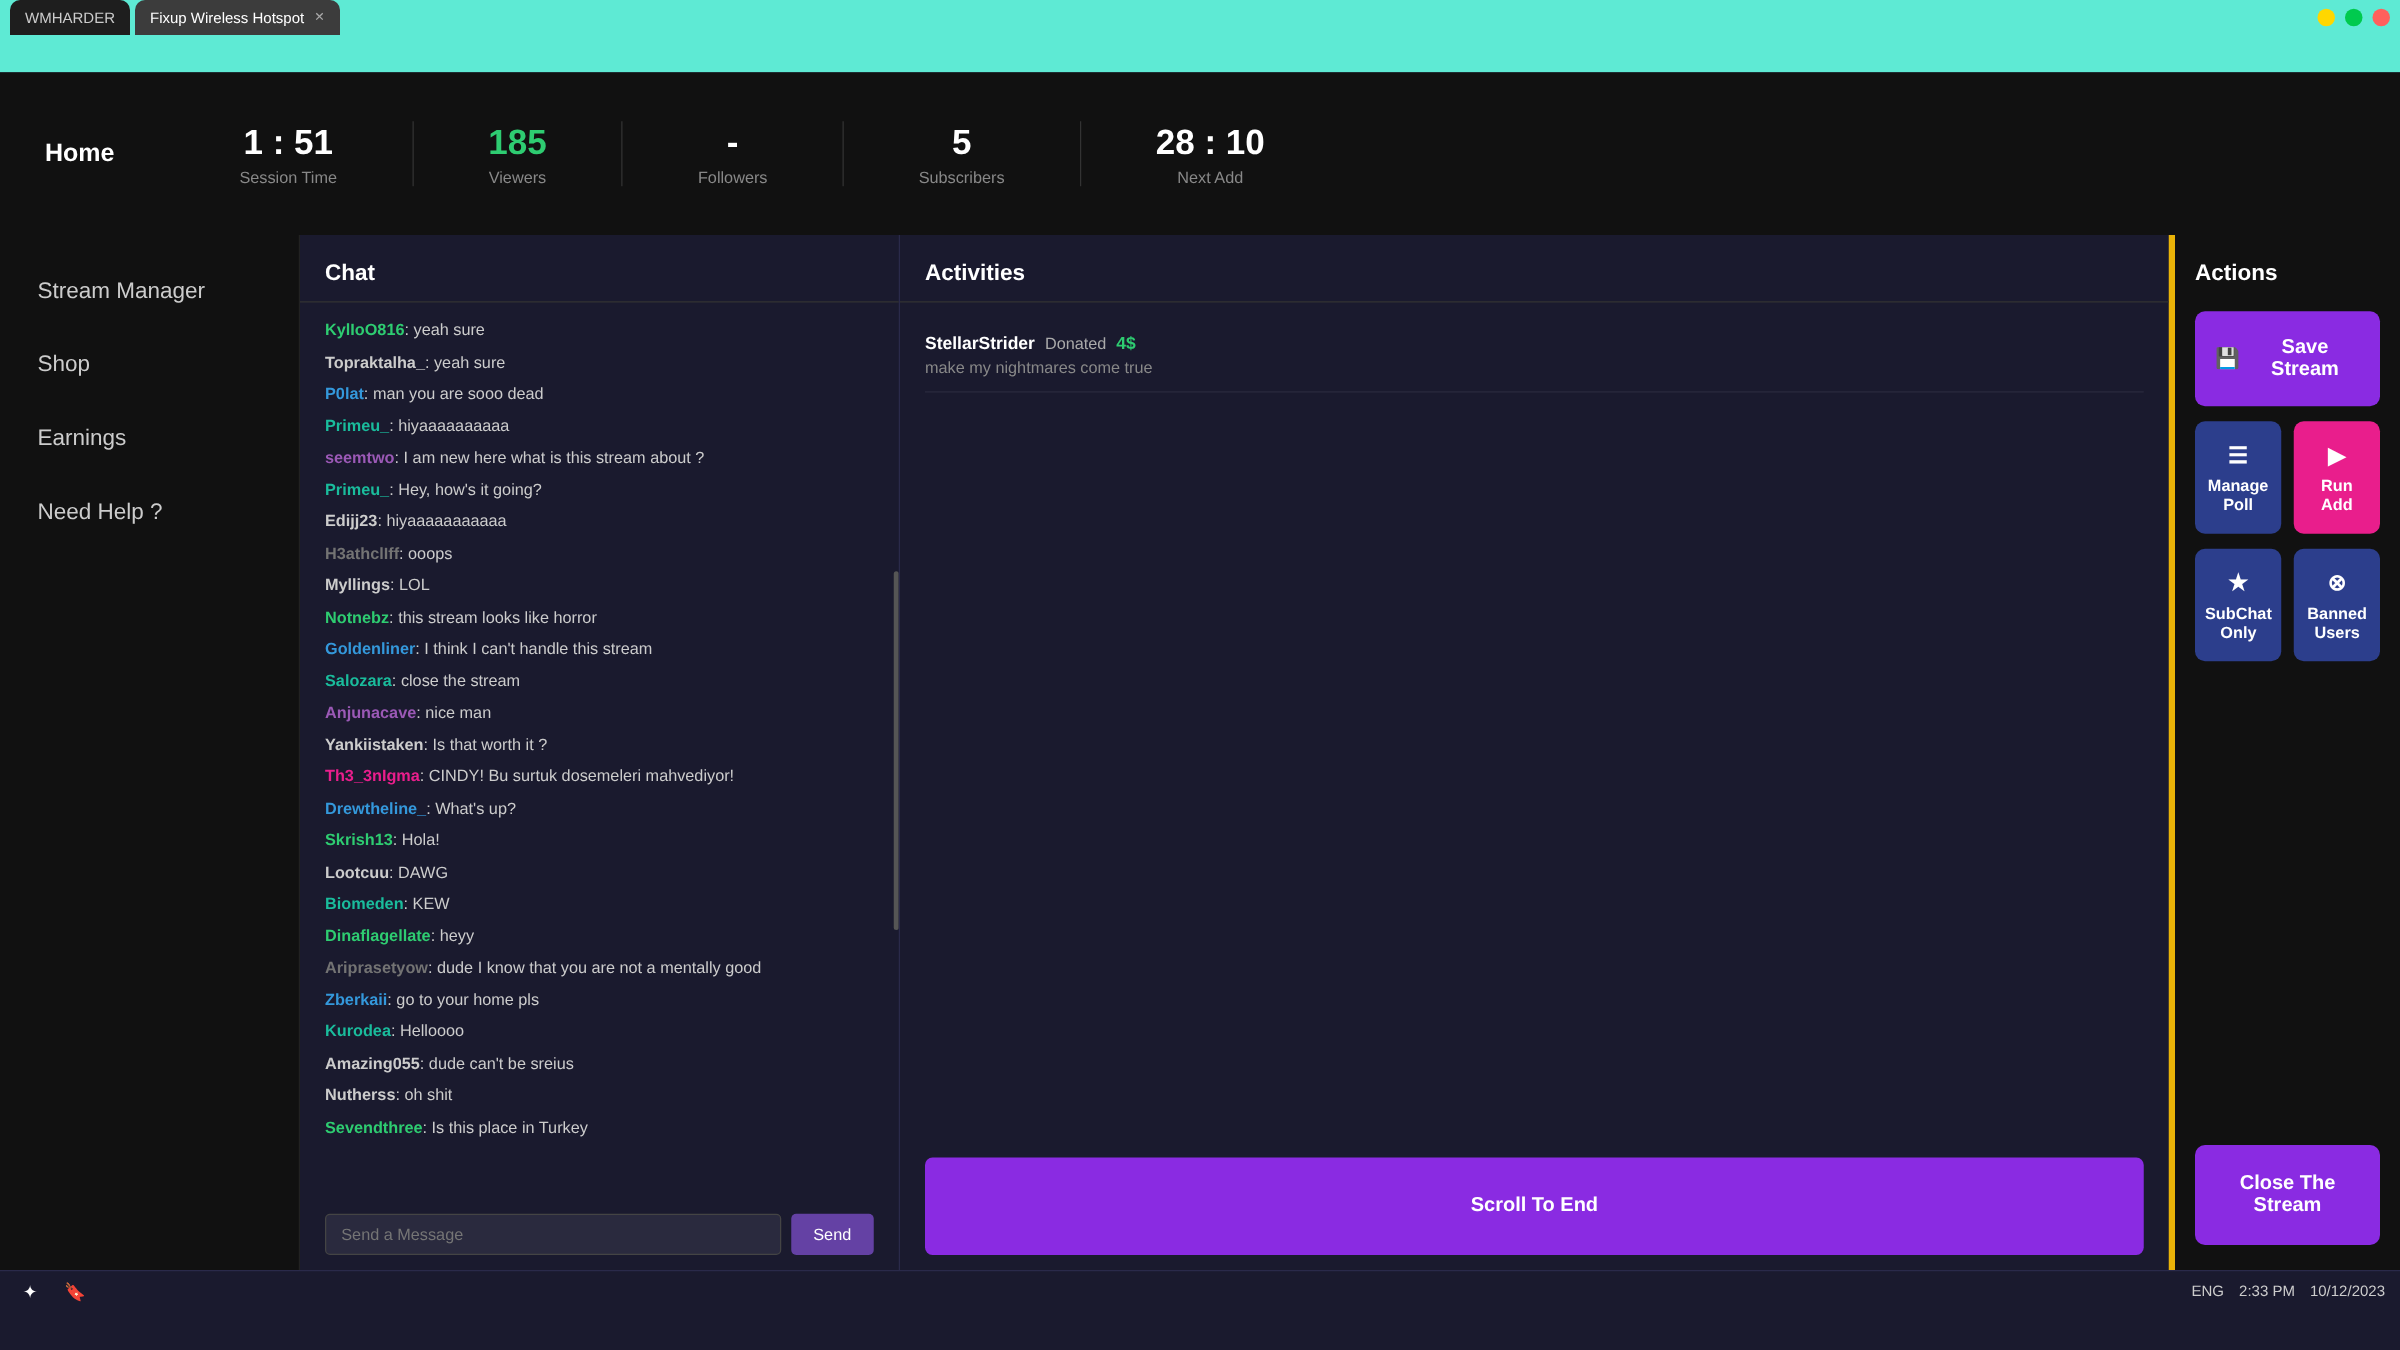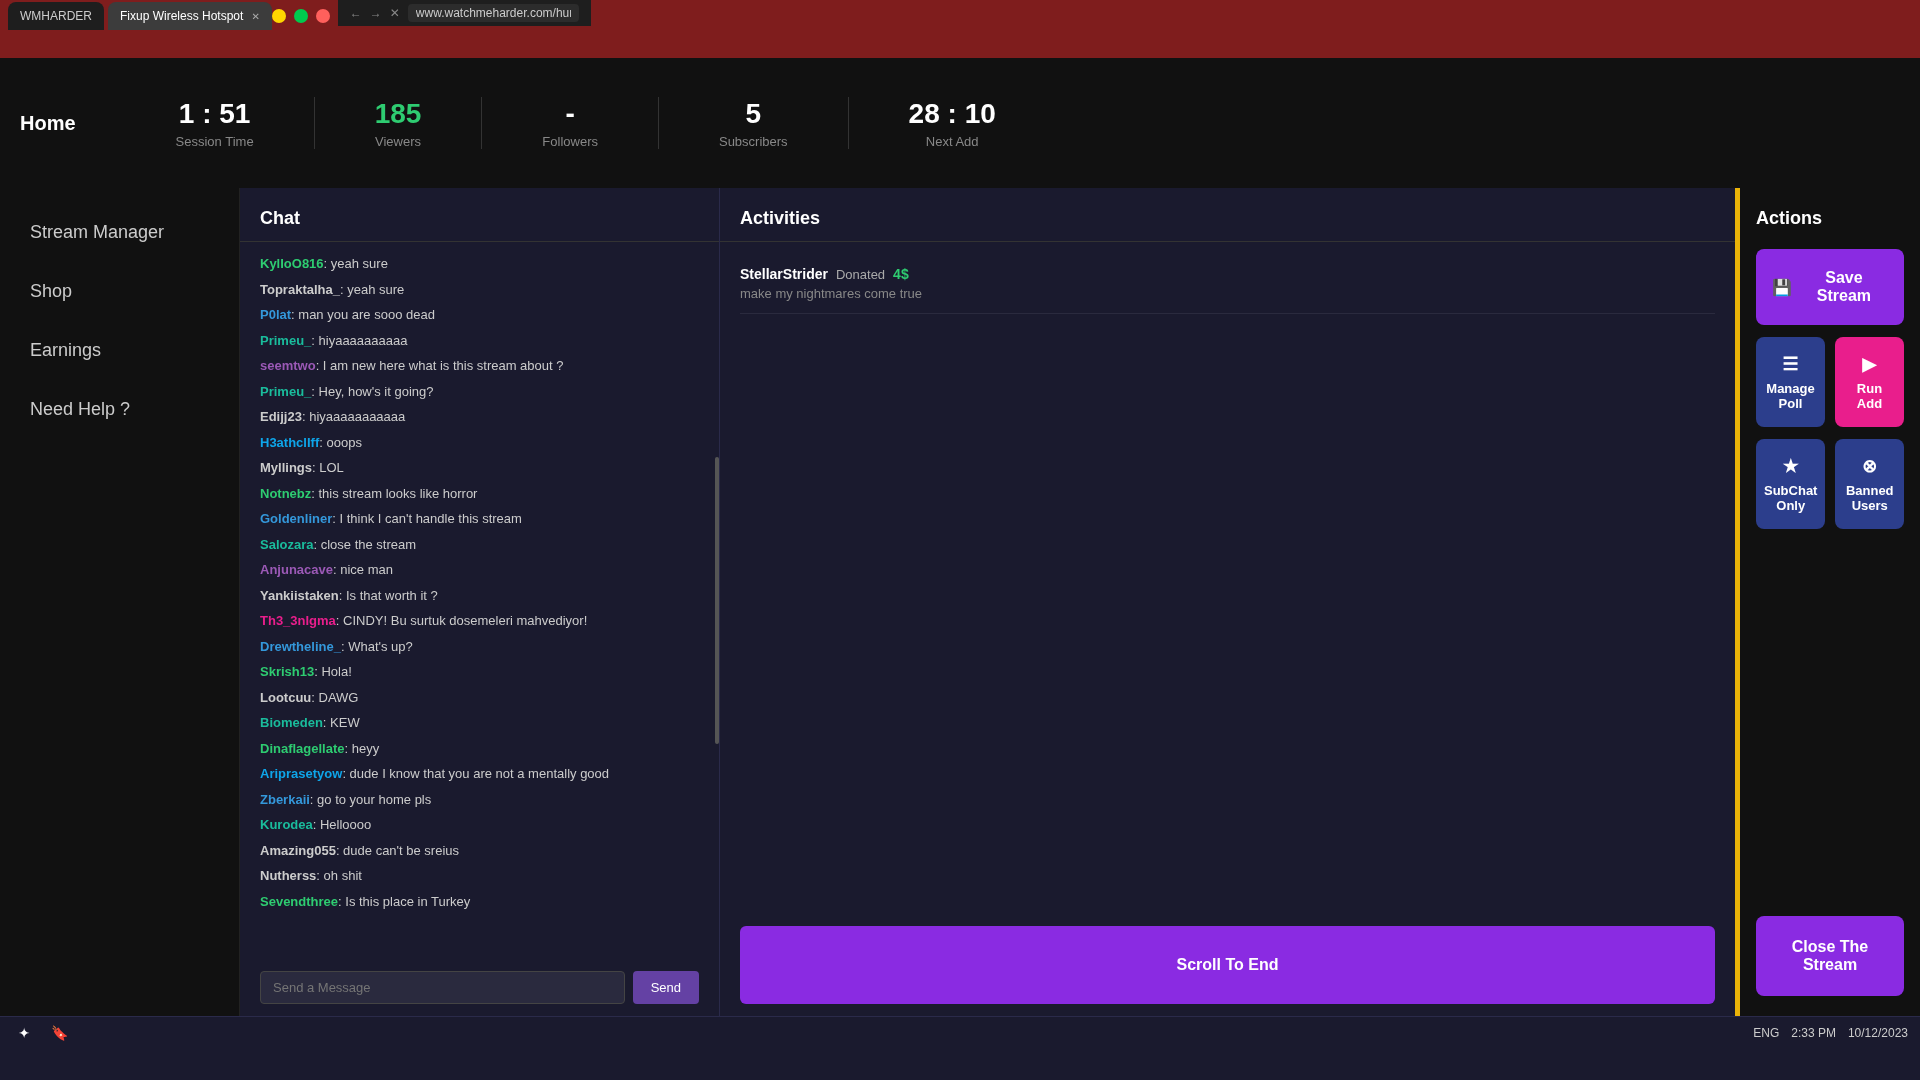--- a/index.html
+++ b/index.html
@@ -8,24 +8,25 @@
       background: #1a1a2e;
       color: #fff;
       width: 1920px;
       height: 1080px;
       overflow: hidden;
       font-size: 14px;
     }
 
     
     .browser-chrome {
-      background: #7f1d1d;
+      background: #5eead4;
       height: 58px;
       display: flex;
-      flex-direction: row;
+      flex-direction: column;
+      gap: 38px;
     }
     .browser-titlebar {
       display: flex;
       align-items: center;
       height: 32px;
       padding: 0 8px;
     }
     .browser-tabs {
       display: flex;
       align-items: center;
@@ -106,20 +107,21 @@
       padding: 0 20px;
       height: 130px;
       gap: 0;
     }
     .home-btn {
       color: #fff;
       font-size: 20px;
       font-weight: bold;
       margin-right: 40px;
       cursor: pointer;
+      margin-left: 16px;
     }
     .stat-item {
       display: flex;
       flex-direction: column;
       align-items: center;
       padding: 0 60px;
       border-right: 1px solid #333;
     }
     .stat-item:last-child {
       border-right: none;
@@ -213,21 +215,21 @@
       font-size: 13px;
       line-height: 1.5;
       color: #ccc;
     }
     .chat-username {
       font-weight: bold;
     }
     .u-green { color: #2ecc71; }
     .u-blue { color: #3498db; }
     .u-purple { color: #9b59b6; }
-    .u-orange { color: #0ea5e9; }
+    .u-orange { color: #737373; }
     .u-pink { color: #e91e8c; }
     .u-cyan { color: #1abc9c; }
     .u-default { color: #ccc; }
     .chat-input-row {
       padding: 12px 20px;
       display: flex;
       gap: 8px;
     }
     .chat-input {
       flex: 1;

